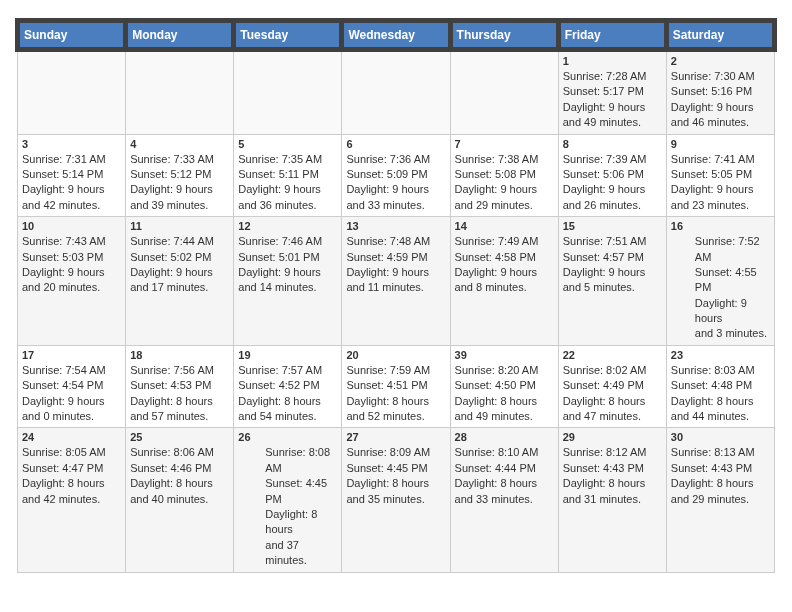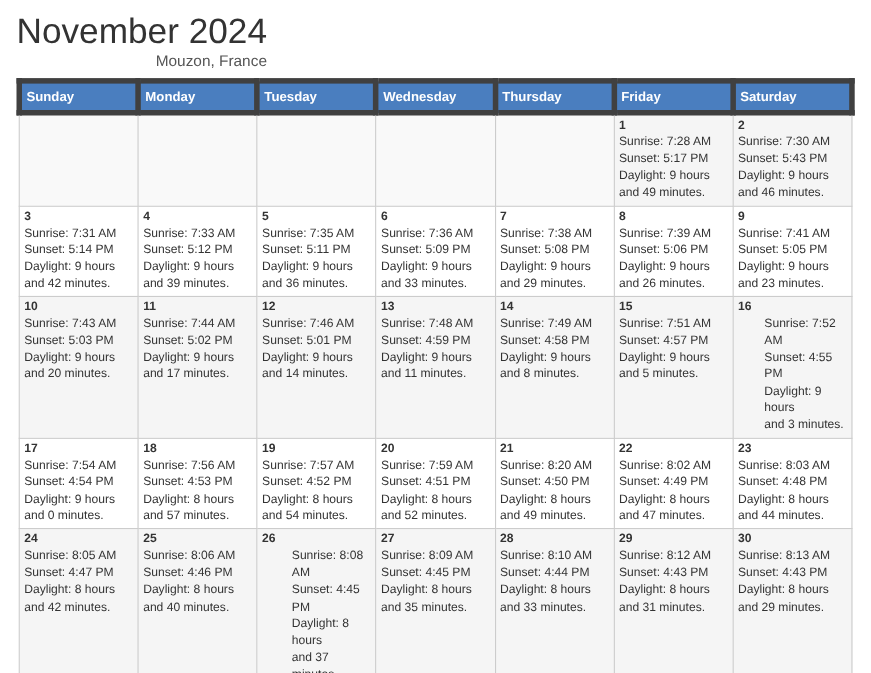--- a/index.html
+++ b/index.html
@@ -91,24 +91,20 @@
     }
     .empty-cell {
       background: #f9f9f9 !important;
     }
   </style>
 </head>
 <body>
 
 <div class="page">
   <div class="header">
-    <div class="title-area">
-      <div class="month-title">November 2024</div>
-      <div class="location">Mouzon, France</div>
-    </div>
   </div>
 
   <table class="calendar">
     <thead>
       <tr>
         <th>Sunday</th>
         <th>Monday</th>
         <th>Tuesday</th>
         <th>Wednesday</th>
         <th>Thursday</th>
@@ -126,21 +122,21 @@
           <td>
             <span class="day-num">1</span>
             <div class="day-info" style="white-space: pre-line;">Sunrise: 7:28 AM
 Sunset: 5:17 PM
 Daylight: 9 hours
 and 49 minutes.</div>
           </td>
           <td>
             <span class="day-num">2</span>
             <div class="day-info" style="white-space: pre-line;">Sunrise: 7:30 AM
-Sunset: 5:43 PM
+Sunset: 5:16 PM
 Daylight: 9 hours
 and 46 minutes.</div>
           </td>
         </tr>
         <tr>
           <td>
             <span class="day-num">3</span>
             <div class="day-info" style="white-space: pre-line;">Sunrise: 7:31 AM
 Sunset: 5:14 PM
 Daylight: 9 hours
@@ -263,21 +259,21 @@
 and 54 minutes.</div>
           </td>
           <td>
             <span class="day-num">20</span>
             <div class="day-info" style="white-space: pre-line;">Sunrise: 7:59 AM
 Sunset: 4:51 PM
 Daylight: 8 hours
 and 52 minutes.</div>
           </td>
           <td>
-            <span class="day-num">21</span>
+            <span class="day-num">39</span>
             <div class="day-info" style="white-space: pre-line;">Sunrise: 8:20 AM
 Sunset: 4:50 PM
 Daylight: 8 hours
 and 49 minutes.</div>
           </td>
           <td>
             <span class="day-num">22</span>
             <div class="day-info" style="white-space: pre-line;">Sunrise: 8:02 AM
 Sunset: 4:49 PM
 Daylight: 8 hours

